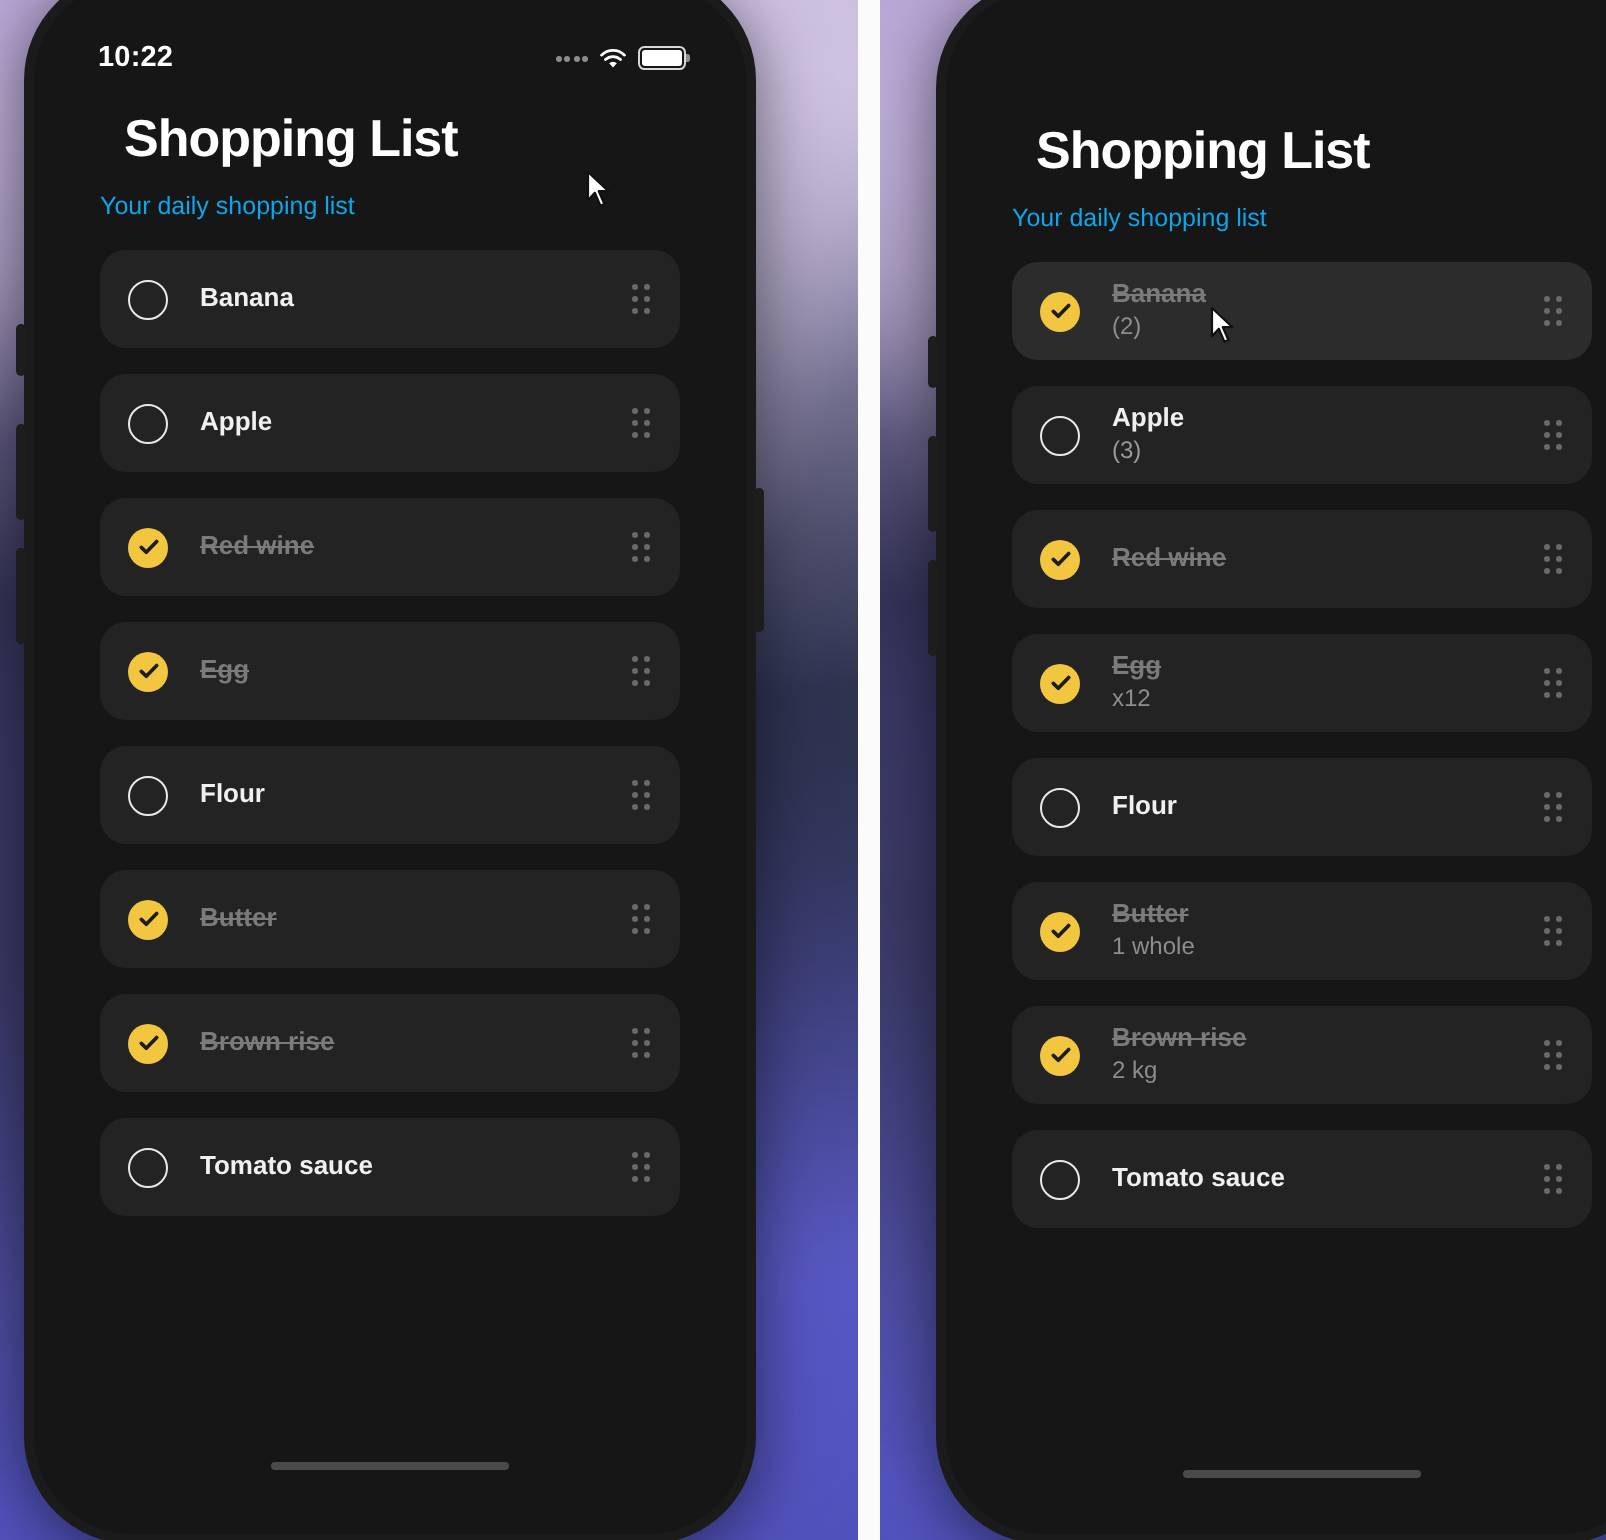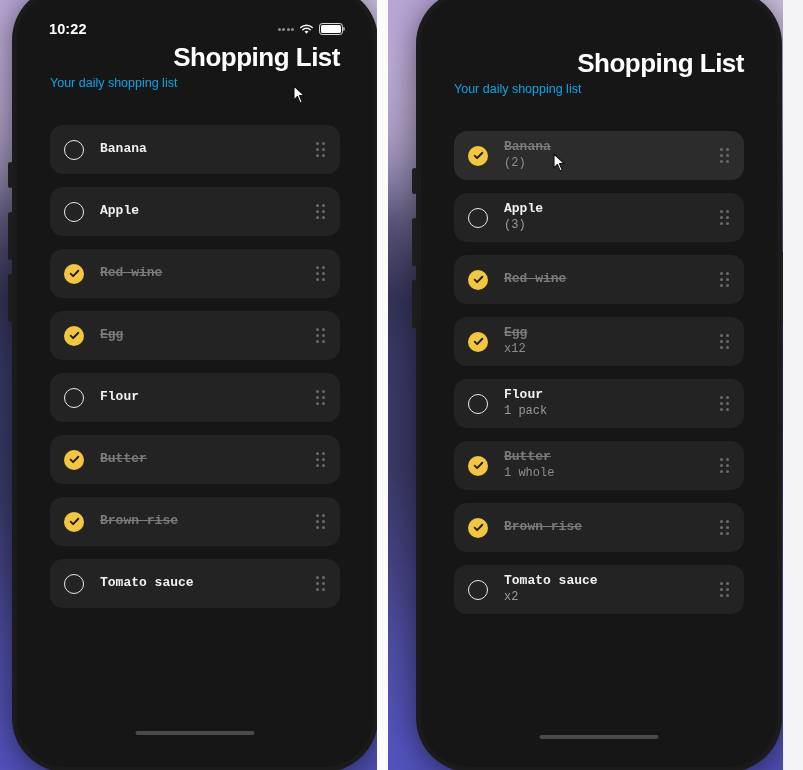--- a/index.html
+++ b/index.html
@@ -23,21 +23,21 @@
     background: #f4f4f6;
   }
 
   
   .panel {
     position: relative;
     height: 770px;
     overflow: hidden;
     flex: none;
   }
-  .panel-left  { width: 377px; }
+  .panel-left  { width: 429px; }
   .panel-gap   { width: 11px; background: #fbfbfc; flex: none; height: 770px; }
   .panel-right { width: 395px; }
 
   
   .wallpaper {
     position: absolute;
     inset: -40px;
     background:
       radial-gradient(circle at 18% 4%, #b9a6d8 0%, rgba(185,166,216,0) 34%),
       radial-gradient(circle at 80% 2%, #cfc2e4 0%, rgba(207,194,228,0) 40%),
@@ -150,32 +150,31 @@
   }
 
   
   .header { position: absolute; left: 0; right: 0; padding: 0 33px; }
   .app-title {
     color: #ffffff;
     font-size: 26px;
     font-weight: bold;
     letter-spacing: -0.5px;
     line-height: 1.1;
-    margin: 0;
-    text-align: right;
+    margin: 12px;
   }
   .app-sub {
     color: #0ea5e9;
     font-size: 12.5px;
     margin: 4px 0 0 0;
     line-height: 1.2;
   }
 
   
-  .list { position: absolute; left: 0; right: 0; padding: 0 33px; font-family: Liberation Mono, monospace; }
+  .list { position: absolute; left: 0; right: 0; padding: 0 33px; }
   .item {
     display: flex;
     align-items: center;
     background: #232323;
     border-radius: 13px;
     padding: 0 15px 0 14px;
     box-sizing: border-box;
   }
   .item.hovered { background: #2c2c2c; }
 
@@ -529,21 +528,20 @@
                 <i></i>
                 <i></i>
                 <i></i>
                 <i></i>
               </div>
             </div>
             <div class="item">
               <div class="check off"></div>
               <div class="labels">
                 <div class="item-title">Flour</div>
-                <div class="item-sub">1 pack</div>
               </div>
               <div class="handle">
                 <i></i>
                 <i></i>
                 <i></i>
                 <i></i>
                 <i></i>
                 <i></i>
               </div>
             </div>
@@ -567,35 +565,35 @@
               </div>
             </div>
             <div class="item done">
               <div class="check on">
                 <svg width="11" height="11" viewBox="0 0 12 12">
                   <path d="M1.8 6.2 4.5 8.9 10.2 3" stroke="#1b1b1b" stroke-width="2" fill="none" stroke-linecap="round" stroke-linejoin="round"></path>
                 </svg>
               </div>
               <div class="labels">
                 <div class="item-title">Brown rise</div>
+                <div class="item-sub">2 kg</div>
               </div>
               <div class="handle">
                 <i></i>
                 <i></i>
                 <i></i>
                 <i></i>
                 <i></i>
                 <i></i>
               </div>
             </div>
             <div class="item">
               <div class="check off"></div>
               <div class="labels">
                 <div class="item-title">Tomato sauce</div>
-                <div class="item-sub">x2</div>
               </div>
               <div class="handle">
                 <i></i>
                 <i></i>
                 <i></i>
                 <i></i>
                 <i></i>
                 <i></i>
               </div>
             </div>

